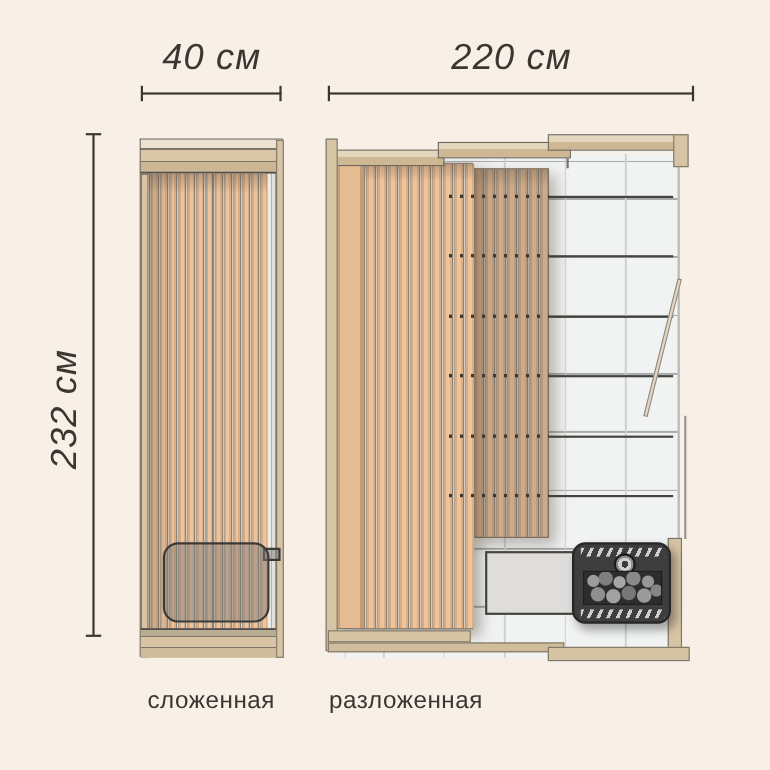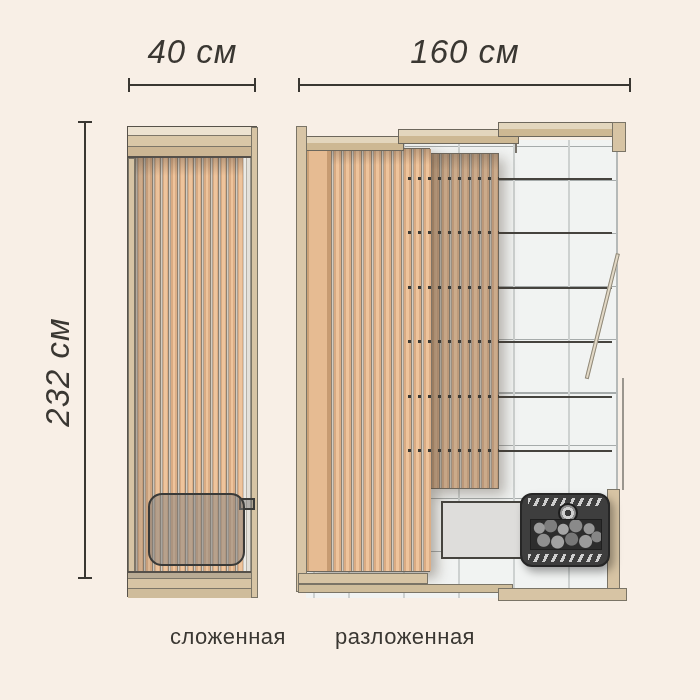--- a/index.html
+++ b/index.html
@@ -11,21 +11,21 @@
   html,body{margin:0;padding:0;background:var(--bg);}
   .stage{position:relative;width:700px;height:700px;background:var(--bg);
          font-family:"Liberation Sans",sans-serif;color:var(--ink);overflow:hidden;}
   .abs{position:absolute;}
   
   .dim-label{font-size:33px;font-style:italic;font-weight:300;letter-spacing:1px;
              text-align:center;white-space:nowrap;color:var(--ink);}
   .dim-line{background:var(--ink);}
   .tick-v{width:2px;height:14px;background:var(--ink);}
   .tick-h{width:14px;height:2px;background:var(--ink);}
-  .caption{font-size:22px;letter-spacing:0.5px;color:var(--ink);white-space:nowrap;margin-left:36px;}
+  .caption{font-size:22px;letter-spacing:0.5px;color:var(--ink);white-space:nowrap;}
   
   .woodpiece{background:var(--wood);border:1px solid #7a7466;box-sizing:border-box;}
   .slats{background-color:#e2b88f;background-image:
       linear-gradient(180deg, rgba(80,70,60,.32) 0, rgba(80,70,60,0) 18px),
       linear-gradient(90deg, rgba(100,90,80,.30) 0, rgba(100,90,80,0) 24px),
       repeating-linear-gradient(90deg,
         #8d8171 0px,#8d8171 1px,#d2ccc2 1px,#d2ccc2 2px,#b0a08e 2px,#b0a08e 3px,
         #d9ab83 3px,#d9ab83 4.4px,#eec49c 4.4px,#eec49c 7px,#dcae86 7px,#dcae86 8.3px);}
   .slats-wide{background-color:#e2b88f;background-image:
       linear-gradient(180deg, rgba(80,70,60,.30) 0, rgba(80,70,60,0) 16px),
@@ -69,21 +69,21 @@
 </head>
 <body>
 
 <div class="stage">
 
   <div class="abs dim-label" style="left:129px;top:33px;width:127px;">40 см</div>
   <div class="abs dim-line" style="left:129px;top:84px;width:127px;height:2px;"></div>
   <div class="abs tick-v" style="left:128px;top:78px;"></div>
   <div class="abs tick-v" style="left:254px;top:78px;"></div>
 
-  <div class="abs dim-label" style="left:299px;top:33px;width:332px;">160 см</div>
+  <div class="abs dim-label" style="left:299px;top:33px;width:332px;">220 см</div>
   <div class="abs dim-line" style="left:299px;top:84px;width:332px;height:2px;"></div>
   <div class="abs tick-v" style="left:298px;top:78px;"></div>
   <div class="abs tick-v" style="left:629px;top:78px;"></div>
 
   <div class="abs dim-line" style="left:84px;top:122px;width:2px;height:456px;"></div>
   <div class="abs tick-h" style="left:78px;top:121px;"></div>
   <div class="abs tick-h" style="left:78px;top:577px;"></div>
   <div class="abs dim-label" style="left:3px;top:352px;width:110px;height:40px;line-height:40px;transform:rotate(-90deg);">232 см</div>
 
   <div class="abs" style="left:127px;top:126px;width:130px;height:471px;border:1.5px solid var(--outline);box-sizing:border-box;">

